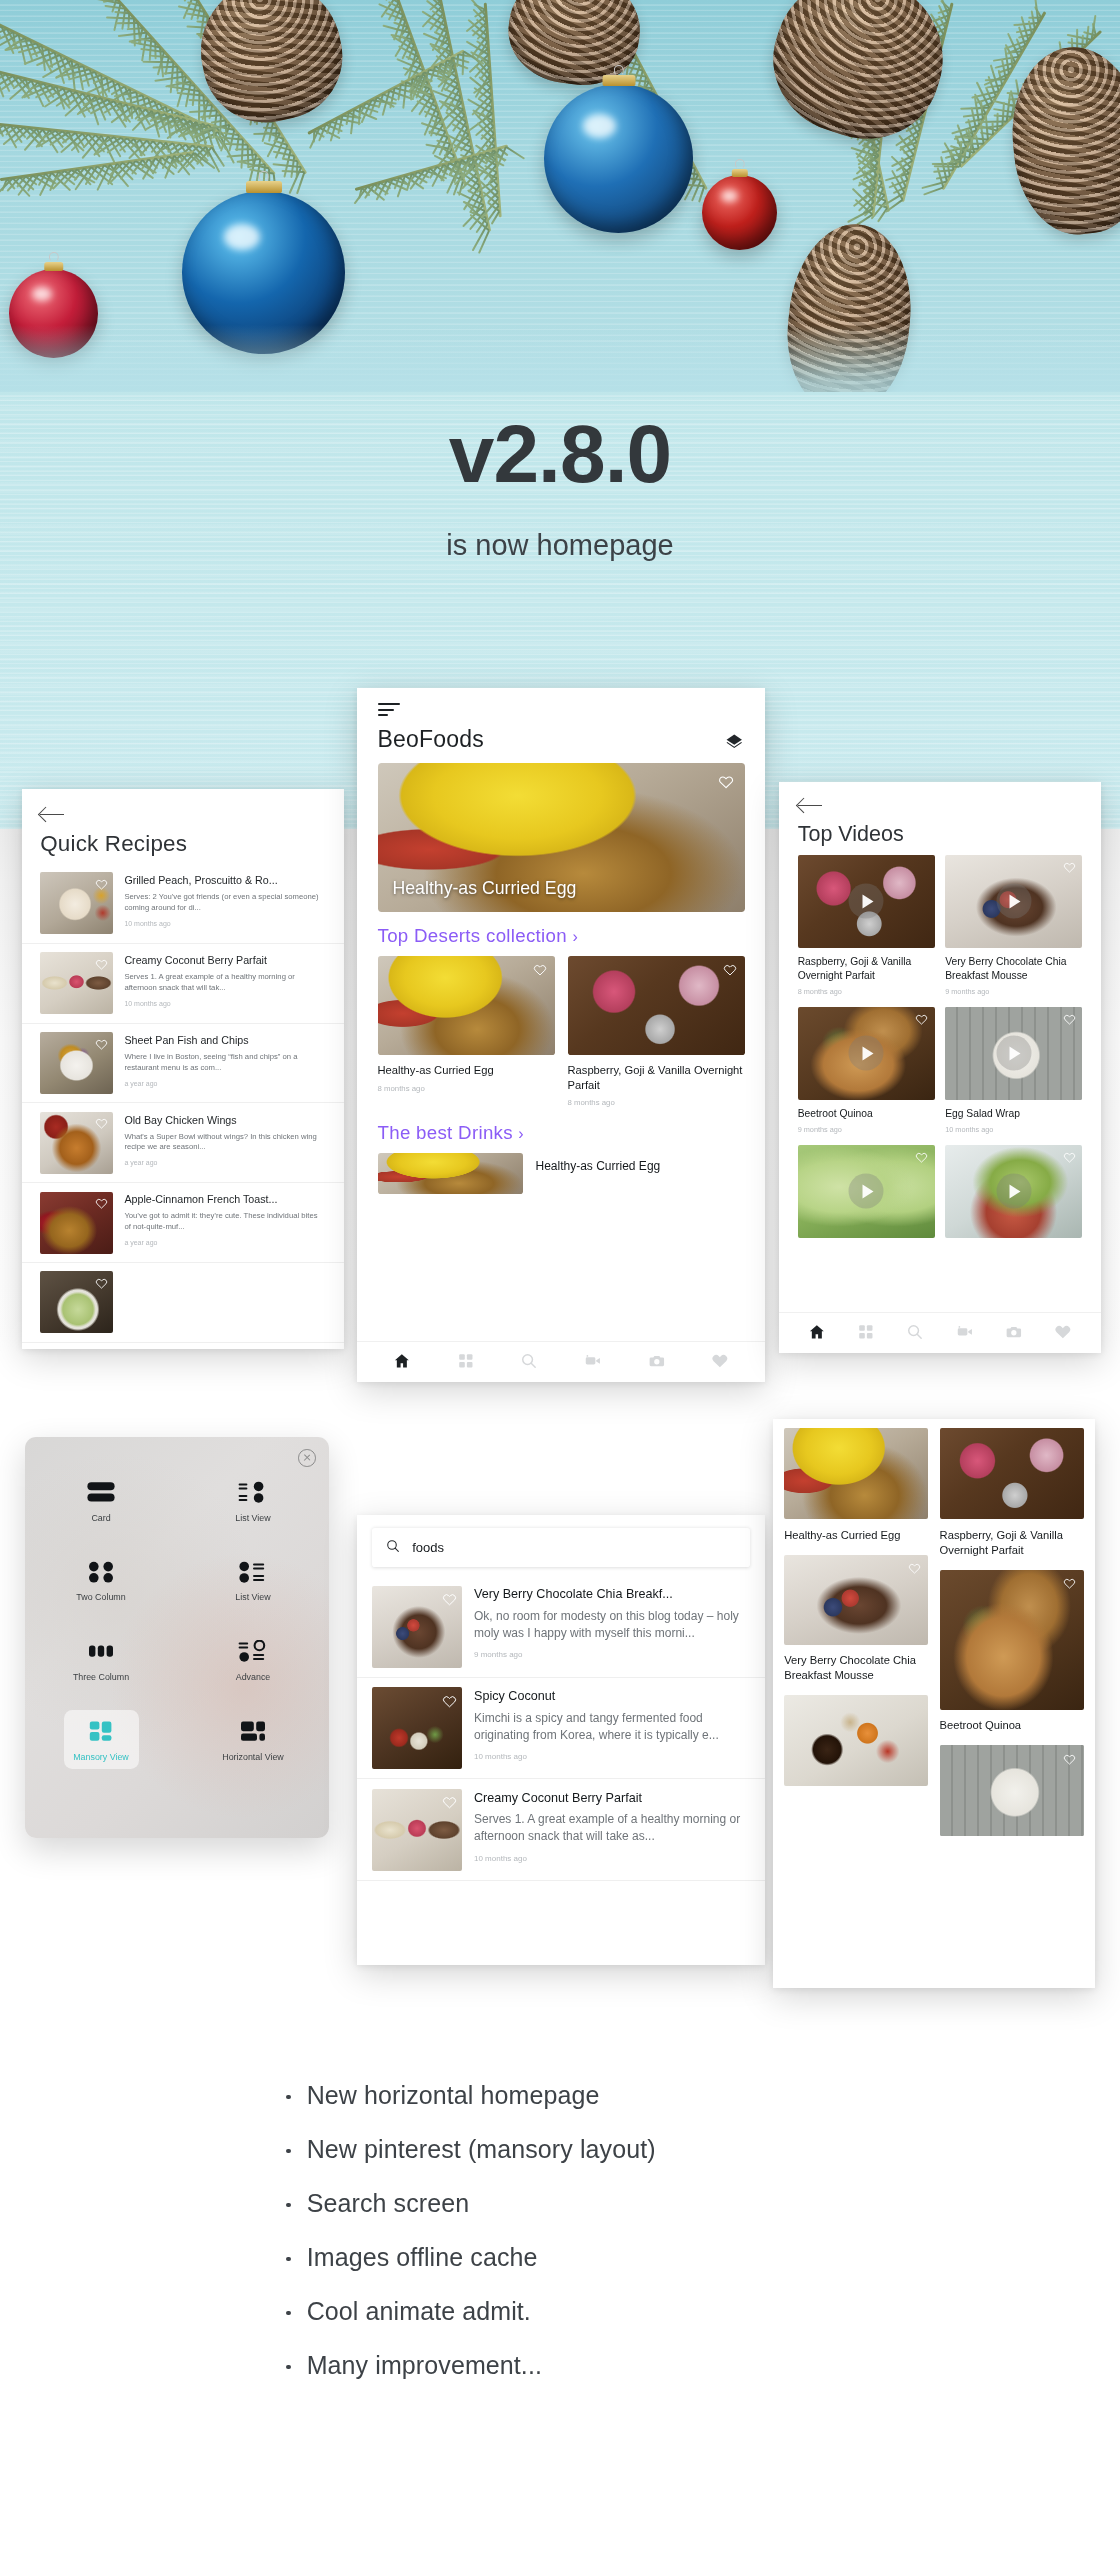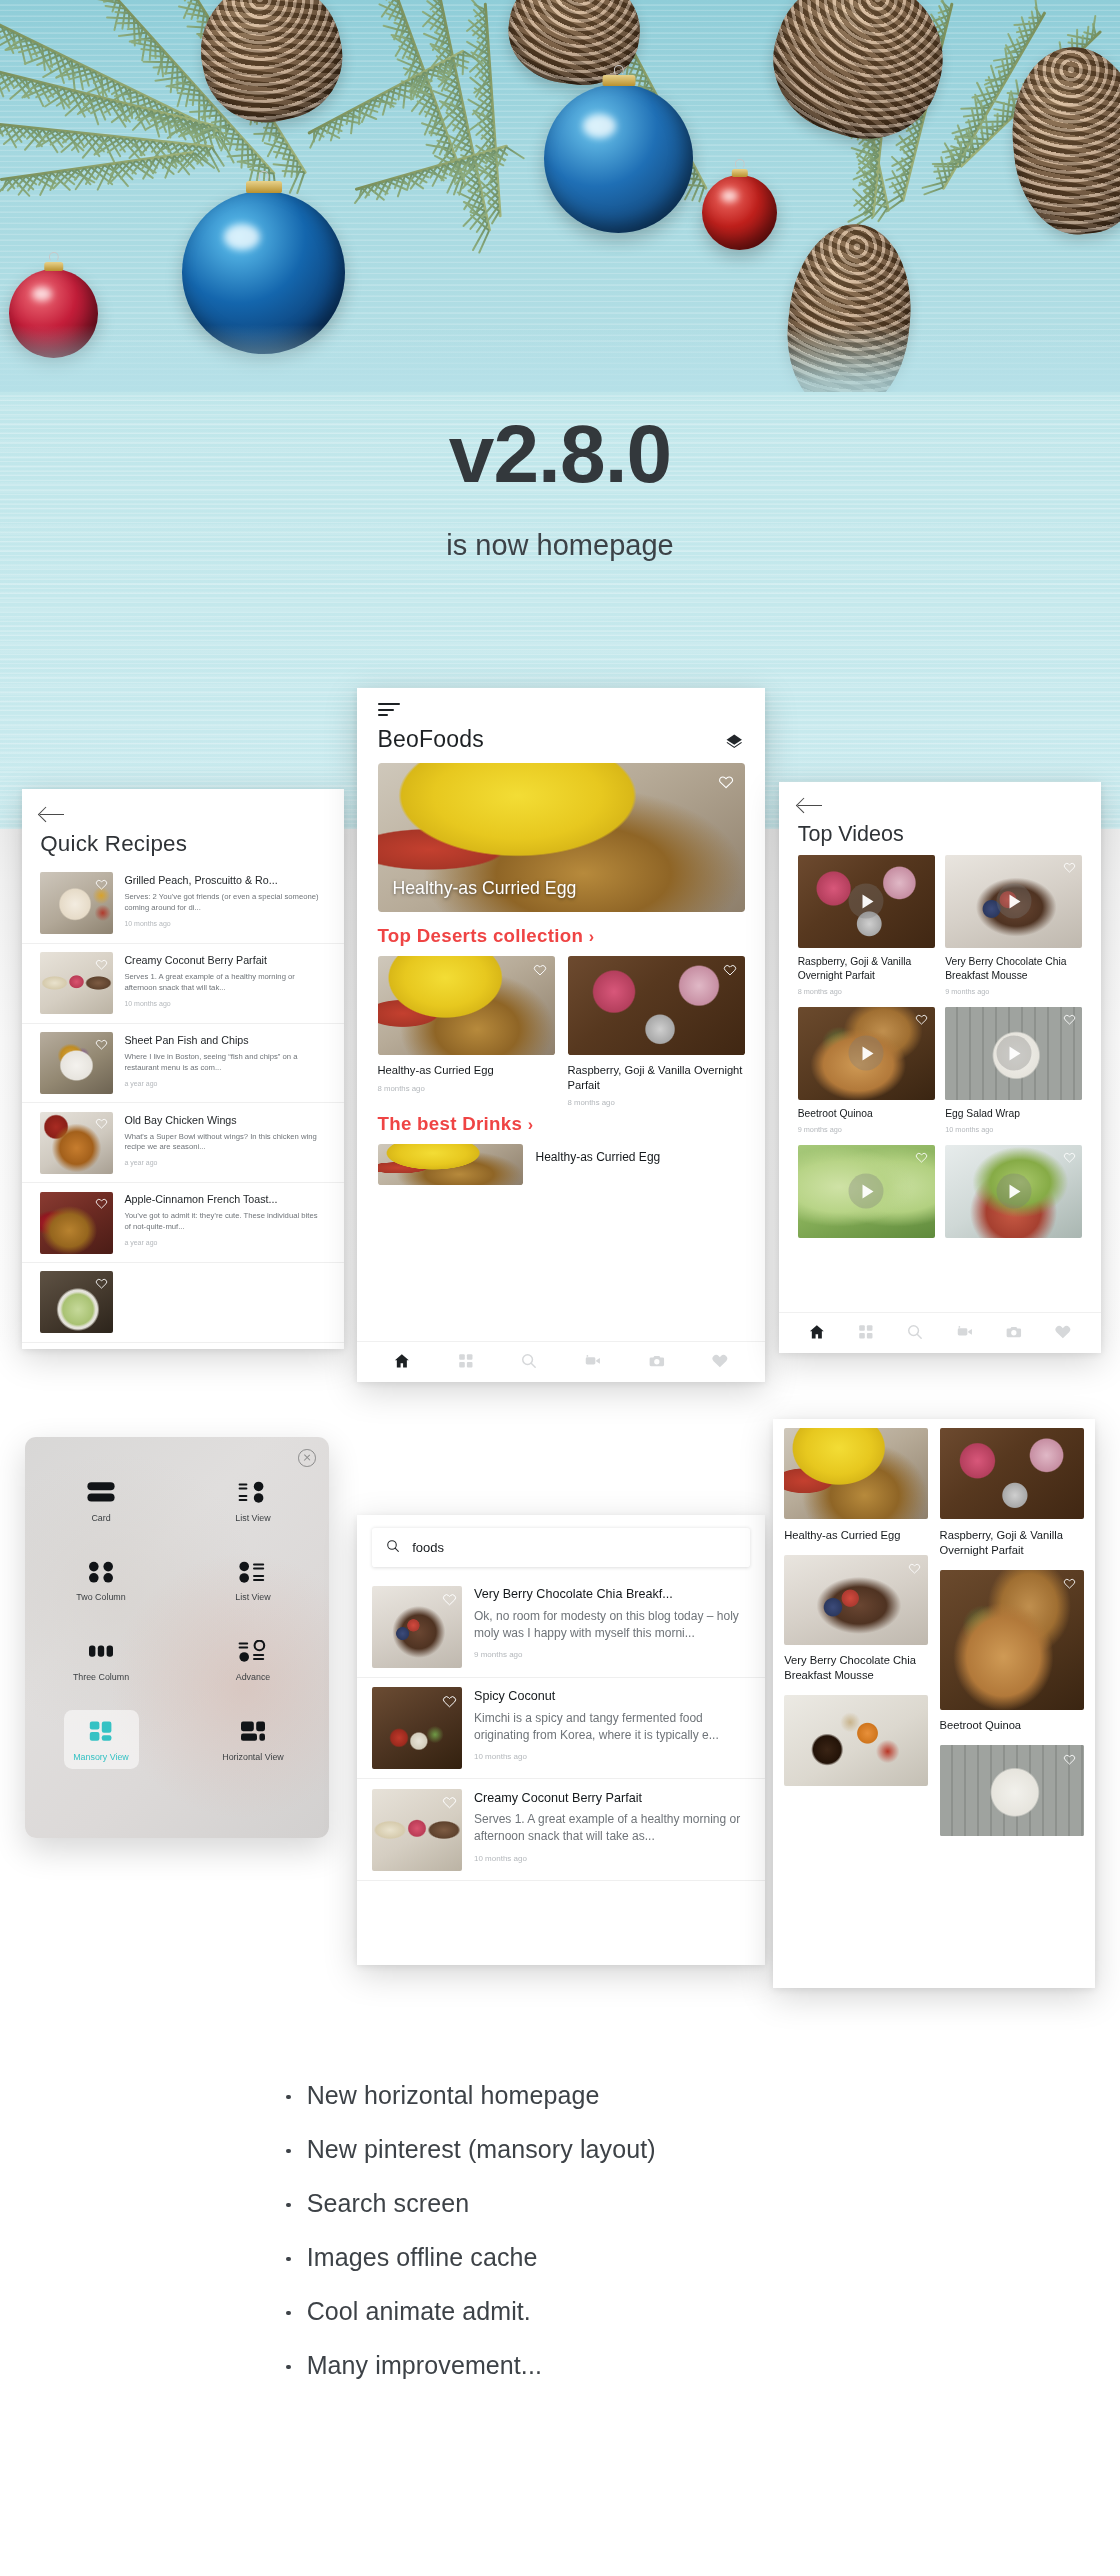--- a/index.html
+++ b/index.html
@@ -101,21 +101,21 @@
   .hamb i { position:absolute; left:0; height:2.2px; background:#1d2124; border-radius:0.9px; display:block; }
   .hamb i:nth-child(1){ top:0; width:22.4px;}
   .hamb i:nth-child(2){ top:5.6px; width:16px;}
   .hamb i:nth-child(3){ top:11.2px; width:10.3px;}
   .brand { font-size:23px; color:#1d2124; margin-top:8.4px; font-weight:400; letter-spacing:0.2px; }
   .layers-icon { position:absolute; right:20.5px; top:44px; width:20.5px; height:20.5px; cursor:pointer; }
   .hero-card { margin:0 20.5px; height:149px; border-radius:3.7px; position:relative; overflow:hidden; }
   .hero-card .cap-title { position:absolute; left:15px; bottom:13px; color:#fff; font-size:17.7px;
      text-shadow:0 0.9px 3.7px rgba(0,0,0,.55); }
   .hero-card .heart { position:absolute; right:13px; top:11.2px; }
-  .sec-title { margin:13px 20.5px 9.3px 20.5px; font-size:18.7px; color:#ef4444; font-weight:700; letter-spacing:0.3px; }
+  .sec-title { margin:13px 20.5px 9.3px 20.5px; font-size:18.7px; color:#8b5cf6; font-weight:400; letter-spacing:0.3px; }
   .sec-title .chev { font-size:16px; }
   .two-col { display:flex; gap:13px; margin:0 20.5px; }
   .tile { flex:1; min-width:0; }
   .tile .img { width:100%; height:99px; border-radius:2.8px; position:relative; overflow:hidden; }
   .tile .img .heart { position:absolute; right:7.5px; top:7.5px; }
   .tile .t { font-size:11.2px; color:#15191c; margin-top:8.4px; line-height:1.3; }
   .tile .d { font-size:7.8px; color:#b4b8bc; margin-top:5.6px; }
   .drinks-row { display:flex; gap:13px; margin:0 20.5px; align-items:flex-start; }
   .drinks-row .img { width:145px; height:41px; border-radius:2.8px; overflow:hidden; }
   .drinks-row .t { font-size:12px; color:#15191c; padding-top:5.6px; }
@@ -1600,21 +1600,21 @@
       <div class="img-ph ph-parfait"></div>
       <span class="heart"><svg viewBox="0 0 24 24" width="14" height="14">
               <path d="M12 20.5 3.8 12.6a4.8 4.8 0 1 1 6.8-6.8l1.4 1.4 1.4-1.4a4.8 4.8 0 1 1 6.8 6.8z" fill="none" stroke="#ffffff" stroke-width="1.6"></path>
             </svg></span>
     </div>
     <div class="t">Raspberry, Goji &amp; Vanilla Overnight Parfait</div>
     <div class="d">8 months ago</div>
       </div>
     </div>
 
-  <div class="sec-title" style="margin-top:6px">
+  <div class="sec-title" style="margin-top:15px">
     <span>The best Drinks</span>
     <span class="chev">›</span>
   </div>
 
   <div class="drinks-row">
     <div class="img">
         <div class="img-ph ph-curry"></div>
       </div>
     <div class="t">Healthy-as Curried Egg</div>
   </div>

